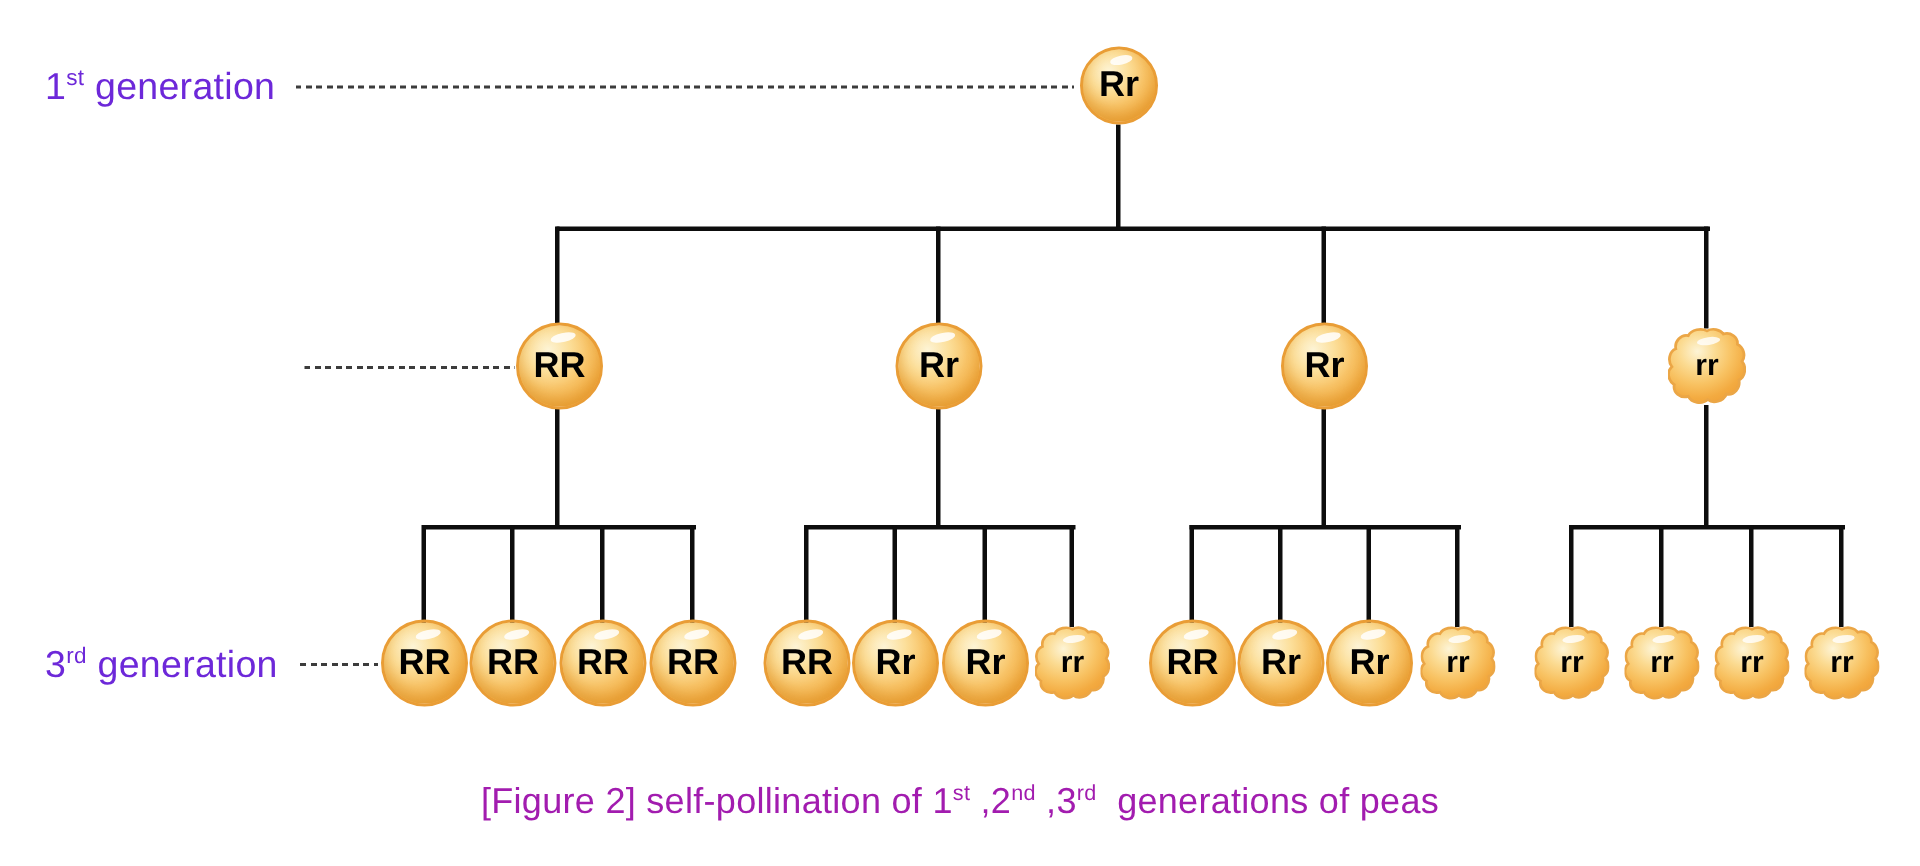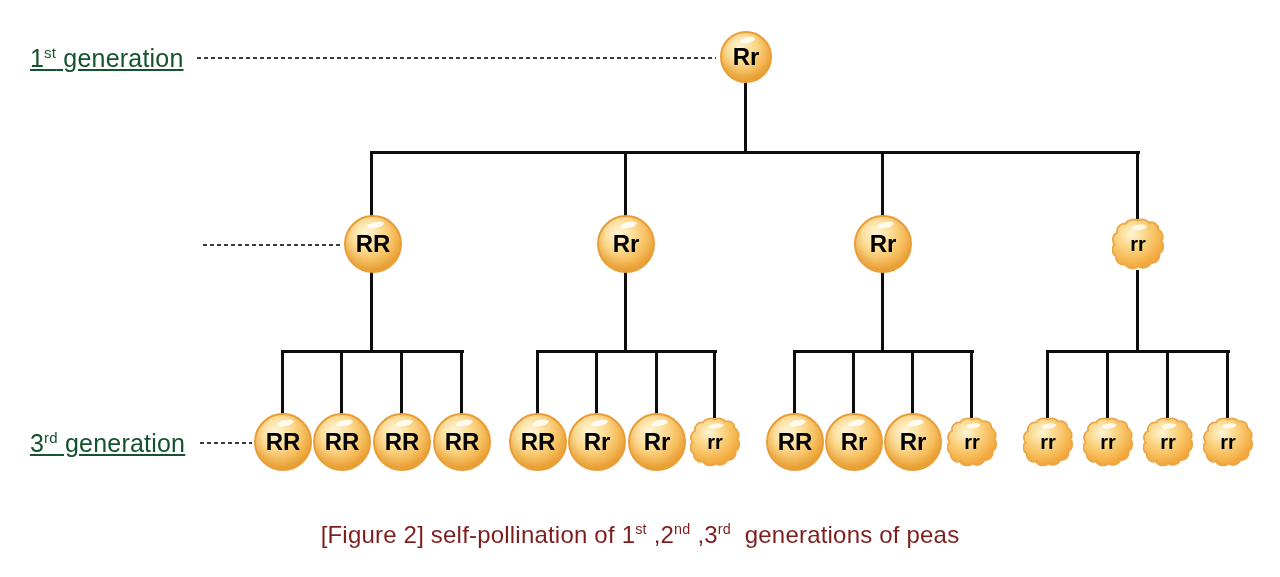--- a/index.html
+++ b/index.html
@@ -9,24 +9,23 @@
     position: relative;
     width: 1280px;
     height: 577px;
     background: #ffffff;
     overflow: hidden;
   }
   .row-label {
     position: absolute;
     left: 30px;
     font-size: 25px;
-    color: #14532d;
+    color: #6d28d9;
     letter-spacing: 0.2px;
     white-space: nowrap;
-    text-decoration: underline;
   }
   .row-label sup, .caption sup {
     font-size: 60%;
     vertical-align: super;
     line-height: 0;
   }
   .leader {
     position: absolute;
     height: 2px;
     background: repeating-linear-gradient(to right, #3c3c3c 0 4px, transparent 4px 7px);
@@ -76,21 +75,21 @@
     height: 100%;
   }
   .pea.wrinkled .pea-label { font-size: 20px; }
   .caption {
     position: absolute;
     left: 0;
     top: 521px;
     width: 100%;
     text-align: center;
     font-size: 24px;
-    color: #7f1d1d;
+    color: #a21caf;
     letter-spacing: 0.2px;
     white-space: pre;
   }
   .defs-svg { position: absolute; width: 0; height: 0; }
 </style>
 </head>
 <body>
 
 <div class="canvas">
 

